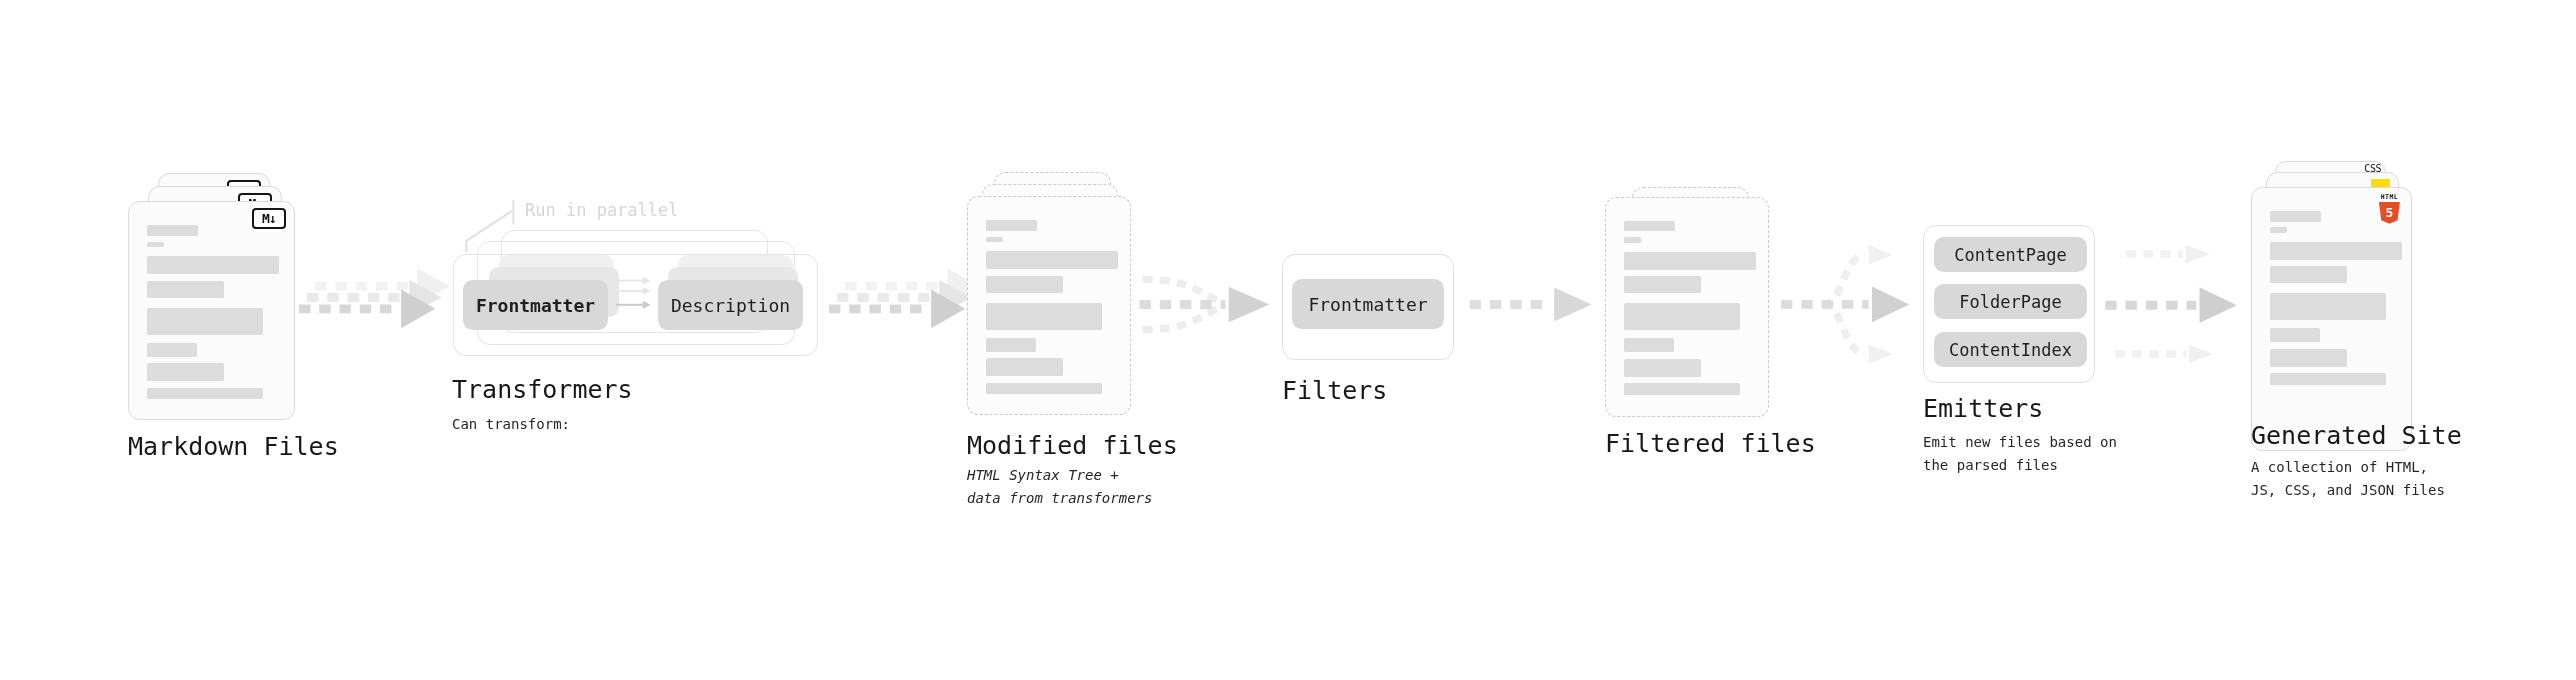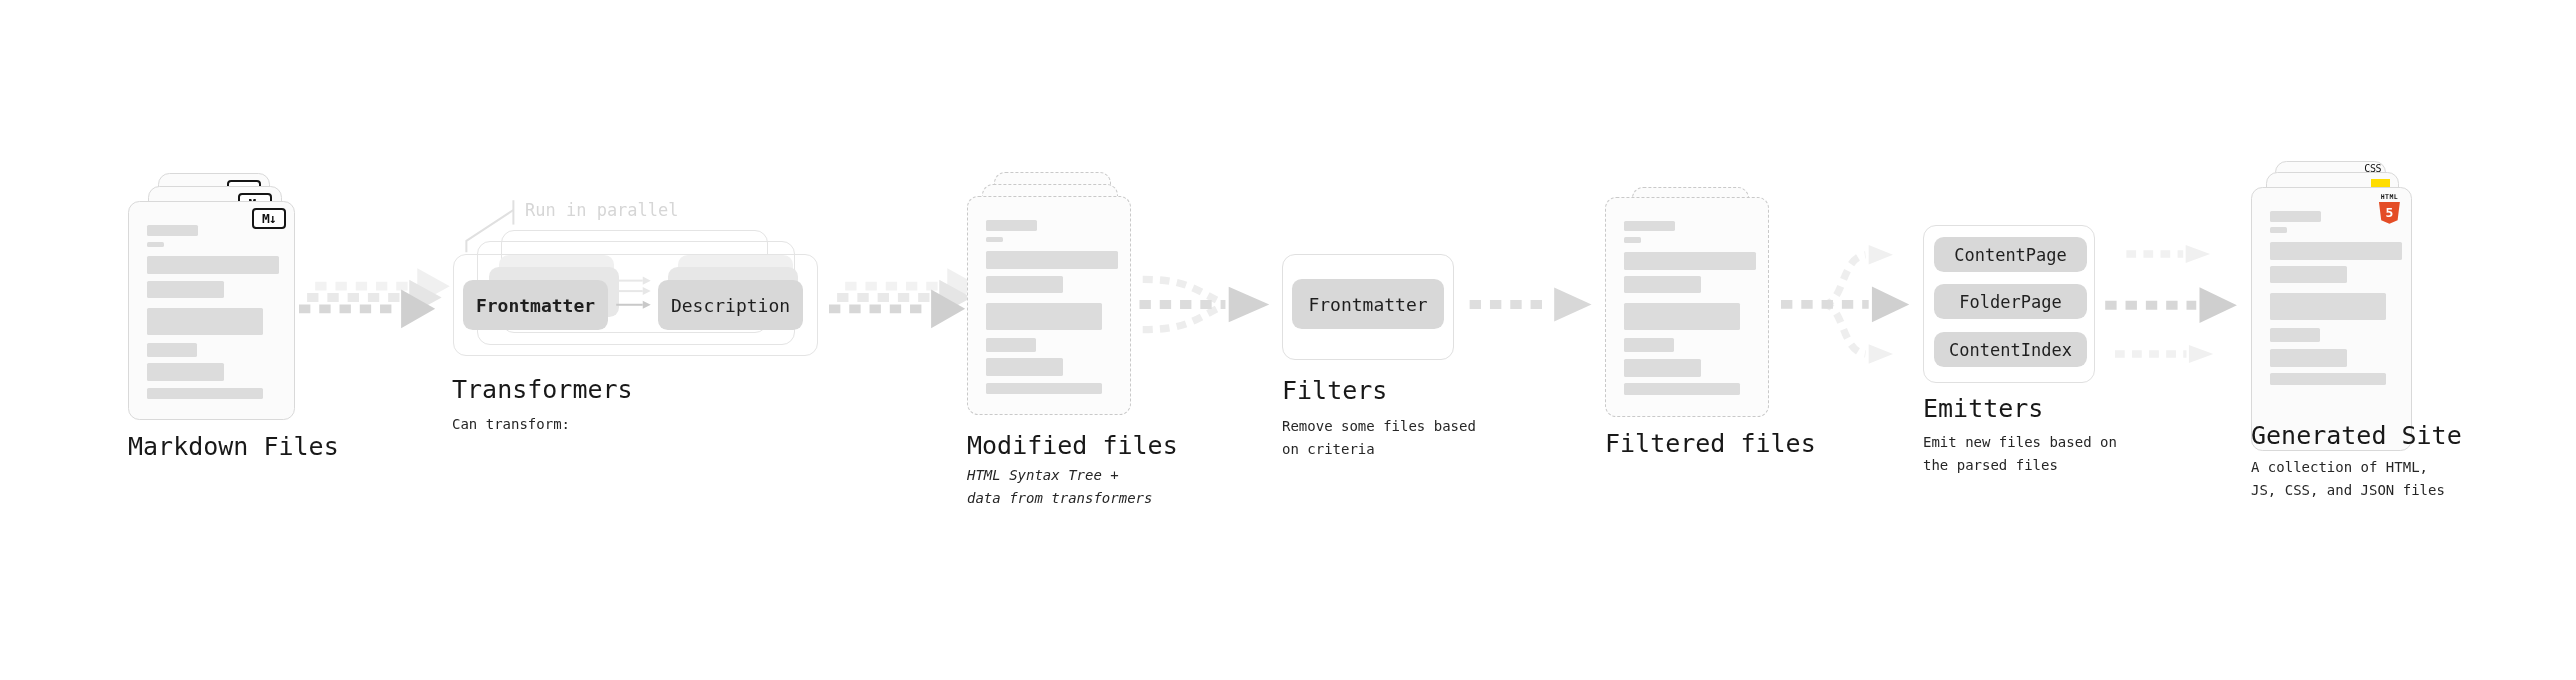--- a/index.html
+++ b/index.html
@@ -155,22 +155,20 @@
   <svg style="left:1136px;top:268px;" width="140" height="73" viewBox="0 0 172 90">
     <path d="M8,14 C60,14 72,26 100,40" fill="none" stroke="#ededed" stroke-width="9" stroke-dasharray="12 9"></path>
     <path d="M8,76 C60,76 72,64 100,50" fill="none" stroke="#ededed" stroke-width="9" stroke-dasharray="12 9"></path>
     <line x1="4" y1="45" x2="110" y2="45" stroke="#dcdcdc" stroke-width="11" stroke-dasharray="14 11"></line>
     <polygon points="114,23 164,45 114,67" fill="#d2d2d2"></polygon>
   </svg>
 
   <div class="panel" style="left:1282px;top:254px;width:172px;height:106px;border-color:#e0e0e0;"></div>
   <div class="node-btn" style="left:1292px;top:279px;width:152px;height:50px;">Frontmatter</div>
   <div class="stage-title" style="left:1282px;top:376px;">Filters</div>
-  <div class="stage-note" style="left:1282px;top:415px;">Remove some files based
-on criteria</div>
 
   <svg style="left:1468px;top:280px;" width="126" height="49" viewBox="0 0 155 60">
     <line x1="2" y1="30" x2="102" y2="30" stroke="#dedede" stroke-width="11" stroke-dasharray="14 11"></line>
     <polygon points="106,9 152,30 106,51" fill="#d8d8d8"></polygon>
   </svg>
 
   <div class="abs" style="left:1605px;top:187px;width:164px;height:230px;">
     <div class="doc-card dashed" style="left:27px;top:0;width:117px;height:220px;"></div>
     <div class="doc-card dashed" style="left:0;top:9.8px;width:164px;height:220px;">
       <div class="doc-body">

